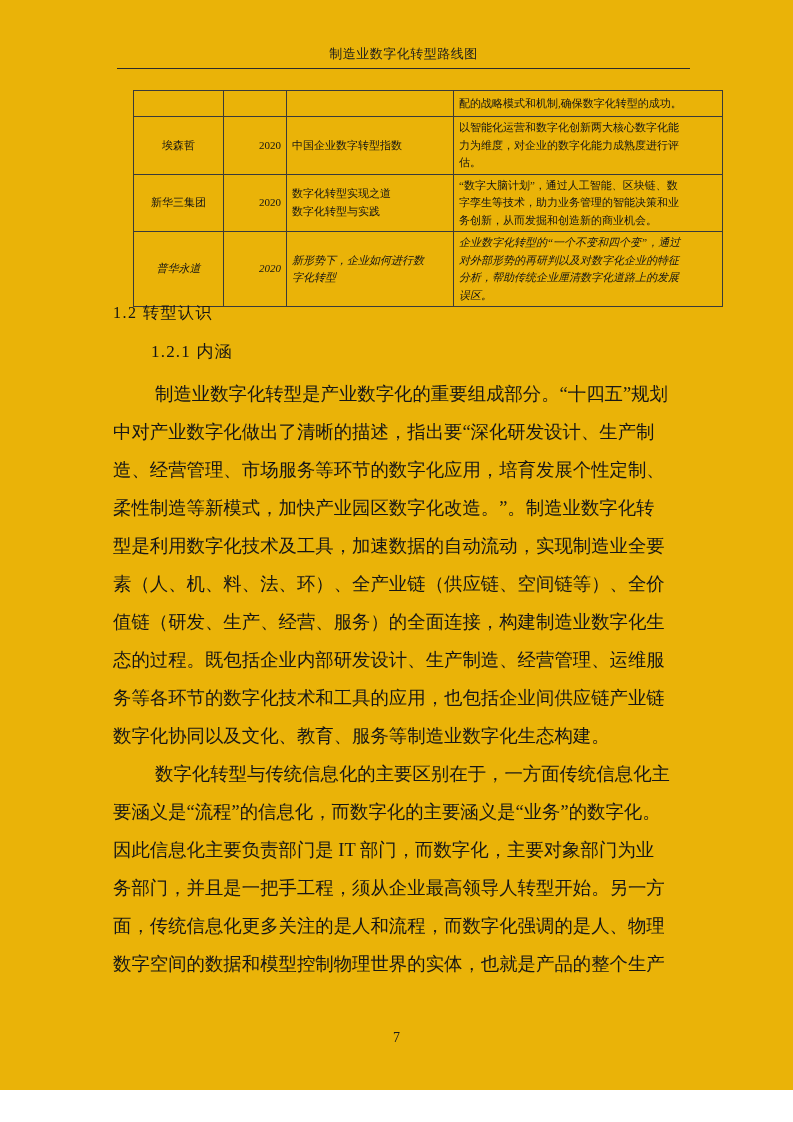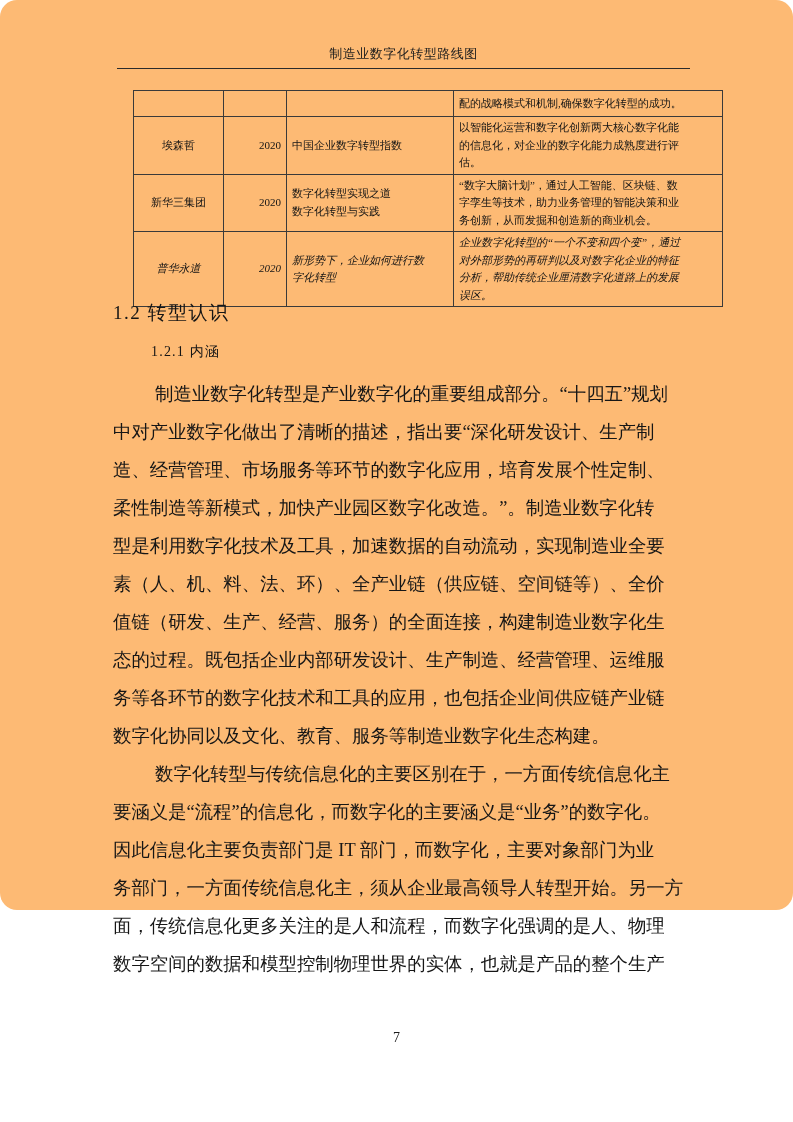--- a/index.html
+++ b/index.html
@@ -13,23 +13,22 @@
     font-family: "Liberation Serif", "DejaVu Serif", serif;
     color: #1a1a1a;
     position: relative;
     overflow: hidden;
   }
 
   .page {
     position: absolute;
     left: 0; top: 0;
     width: 793px;
-    height: 910px;
-    background: #fdba74;
-    border-radius: 17px;
+    height: 1090px;
+    background: #eab308;
   }
 
   
   .header-zone {
     position: absolute;
     left: 117px;
     top: 45px;
     width: 573px;
   }
   .header-title {
@@ -74,30 +73,30 @@
   td.c-title .tl { display: block; white-space: nowrap; }
   tr.r-cont td { height: 21px; }
   tr.r-body td { height: 50px; }
   tr.r-body.tall td { height: 62px; font-style: italic; }
 
   
   .h2 {
     position: absolute;
     left: 113px;
     top: 300px;
-    font-size: 19px;
+    font-size: 16px;
     line-height: 26px;
     letter-spacing: 1.5px;
     color: #151515;
   }
   .h3 {
     position: absolute;
     left: 151px;
     top: 340px;
-    font-size: 14px;
+    font-size: 17px;
     line-height: 24px;
     letter-spacing: 1.2px;
     color: #151515;
   }
 
   
   .body-zone {
     position: absolute;
     left: 113px;
     top: 375px;
@@ -149,21 +148,21 @@
         </tr>
 
         <tr class="r-body">
           <td class="c-org">埃森哲</td>
           <td class="c-year">2020</td>
           <td class="c-title">
             <span class="tl">中国企业数字转型指数</span>
           </td>
           <td class="c-desc">
             <span class="dl">以智能化运营和数字化创新两大核心数字化能</span>
-            <span class="dl">的信息化，对企业的数字化能力成熟度进行评</span>
+            <span class="dl">力为维度，对企业的数字化能力成熟度进行评</span>
             <span class="dl">估。</span>
           </td>
         </tr>
 
         <tr class="r-body">
           <td class="c-org">新华三集团</td>
           <td class="c-year">2020</td>
           <td class="c-title">
             <span class="tl">数字化转型实现之道</span>
             <span class="tl">数字化转型与实践</span>
@@ -208,21 +207,21 @@
       <span class="ln">值链（研发、生产、经营、服务）的全面连接，构建制造业数字化生</span>
       <span class="ln">态的过程。既包括企业内部研发设计、生产制造、经营管理、运维服</span>
       <span class="ln">务等各环节的数字化技术和工具的应用，也包括企业间供应链产业链</span>
       <span class="ln">数字化协同以及文化、教育、服务等制造业数字化生态构建。</span>
     </div>
 
     <div class="para">
       <span class="ln"><span class="indent"></span><span>数字化转型与传统信息化的主要区别在于，一方面传统信息化主</span></span>
       <span class="ln">要涵义是“流程”的信息化，而数字化的主要涵义是“业务”的数字化。</span>
       <span class="ln">因此信息化主要负责部门是 IT 部门，而数字化，主要对象部门为业</span>
-      <span class="ln">务部门，一方面传统信息化主，须从企业最高领导人转型开始。另一方</span>
+      <span class="ln">务部门，并且是一把手工程，须从企业最高领导人转型开始。另一方</span>
       <span class="ln">面，传统信息化更多关注的是人和流程，而数字化强调的是人、物理</span>
       <span class="ln">数字空间的数据和模型控制物理世界的实体，也就是产品的整个生产</span>
     </div>
 
   </div>
 
   <div class="page-number">7</div>
 
 </div>
 

